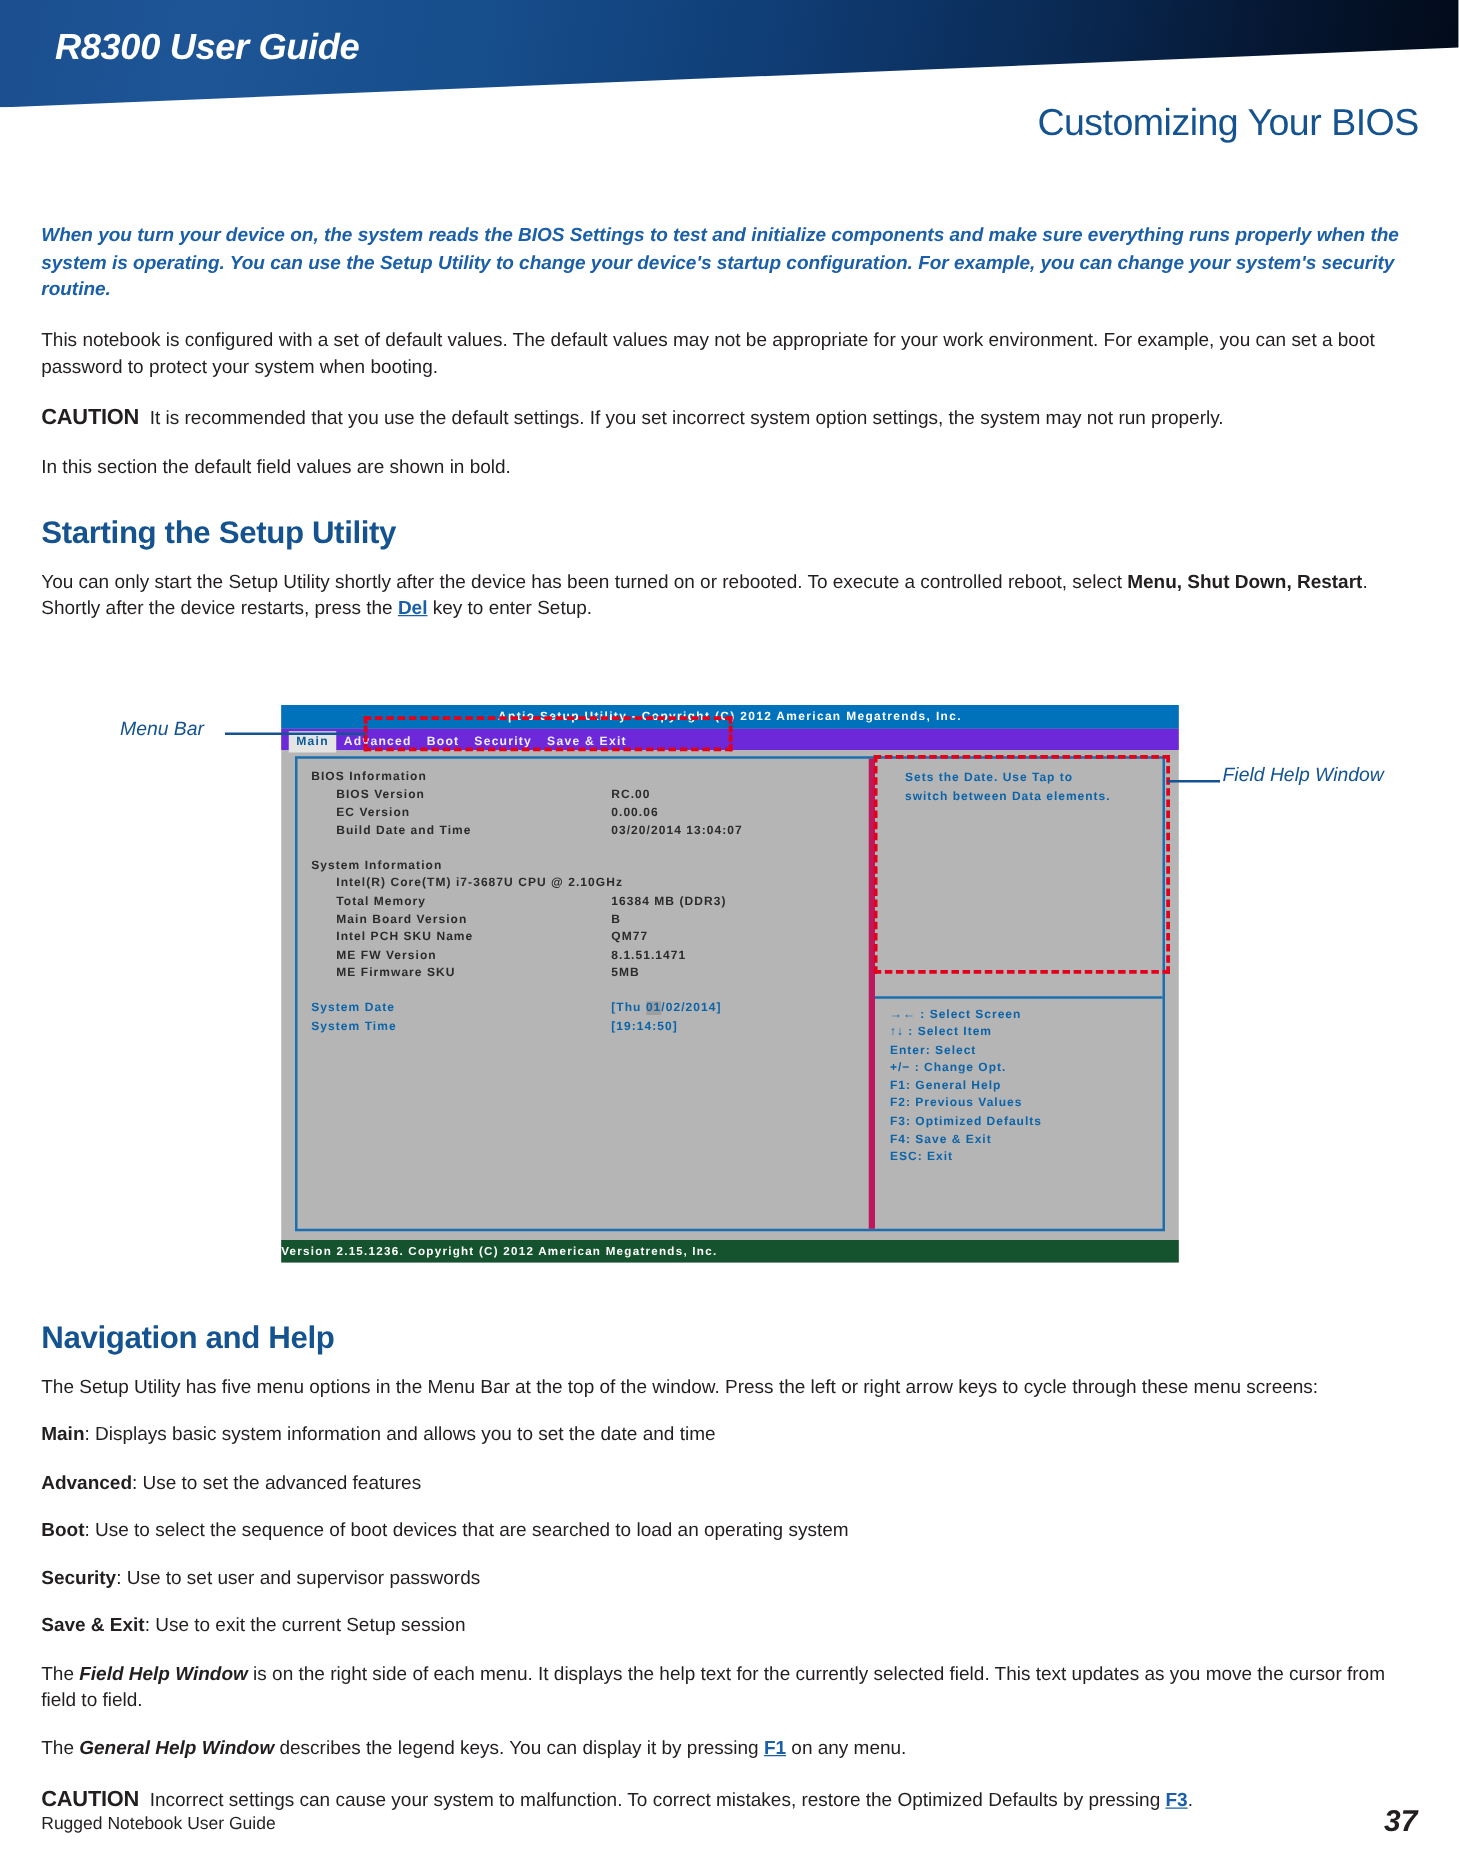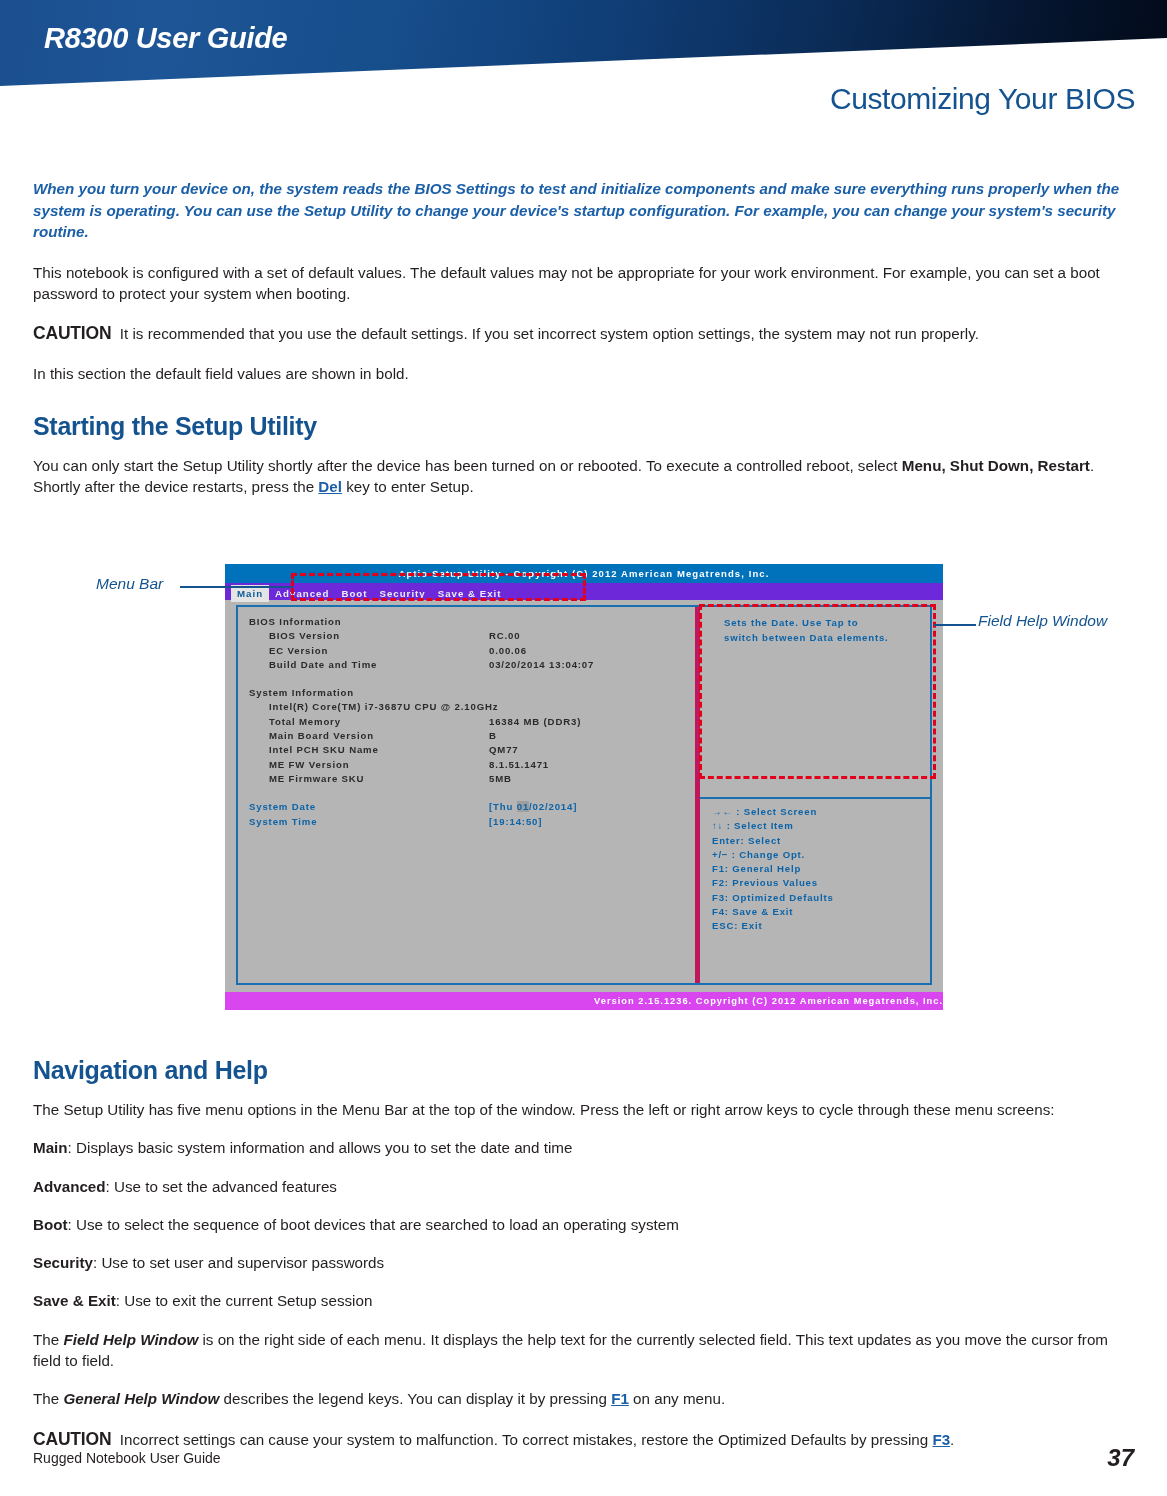--- a/index.html
+++ b/index.html
@@ -204,25 +204,25 @@
     letter-spacing: 0.8px;
     font-weight: bold;
     color: #0b63a8;
     line-height: 14.3px;
     white-space: nowrap;
   }
   .bios-footer {
     position: absolute;
     left: 0; bottom: 0;
     width: 718px; height: 18px;
-    background: #d946ef;
+    background: #14532d;
     color: #ffffff;
     font-size: 9.3px;
     letter-spacing: 1.0px;
-    text-align: right;
+    text-align: left;
     line-height: 18px;
     font-weight: bold;
   }
 
   
   .dash-box {
     position: absolute;
     border: 3px dashed #e2001a;
     pointer-events: none;
   }

